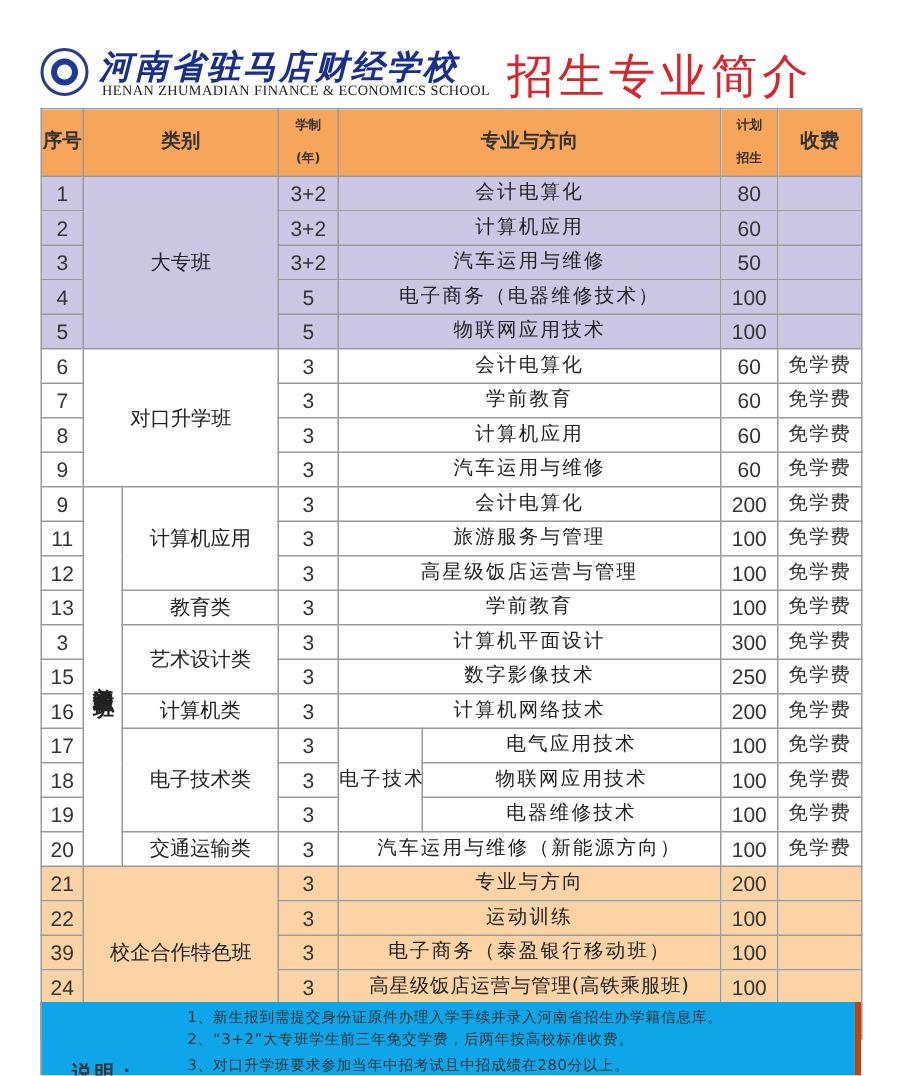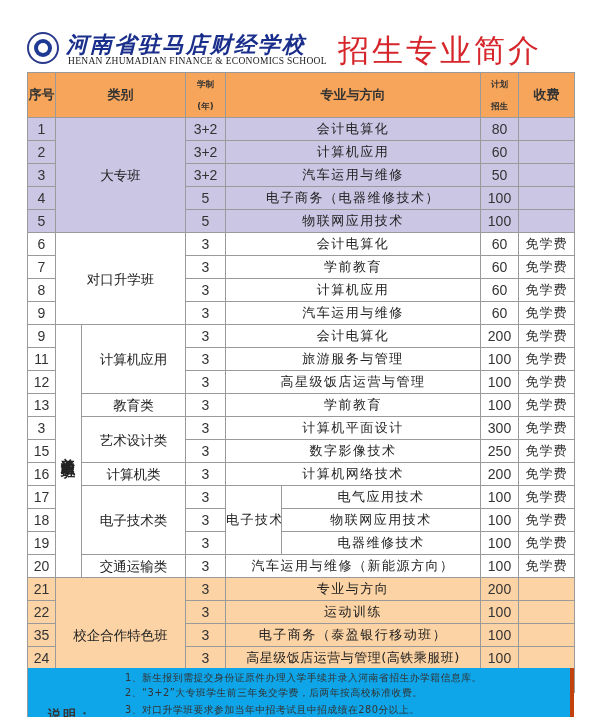--- a/index.html
+++ b/index.html
@@ -225,21 +225,21 @@
     <td class="fee"></td>
   </tr>
   <tr class="orange">
     <td class="num">22</td>
     <td class="num">3</td>
     <td colspan="2" class="major">运动训练</td>
     <td class="num">100</td>
     <td class="fee"></td>
   </tr>
   <tr class="orange">
-    <td class="num">35</td>
+    <td class="num">39</td>
     <td class="num">3</td>
     <td colspan="2" class="major">电子商务（泰盈银行移动班）</td>
     <td class="num">100</td>
     <td class="fee"></td>
   </tr>
   <tr class="orange">
     <td class="num">24</td>
     <td class="num">3</td>
     <td colspan="2" class="major" style="letter-spacing:0.5px">高星级饭店运营与管理(高铁乘服班)</td>
     <td class="num">100</td>

